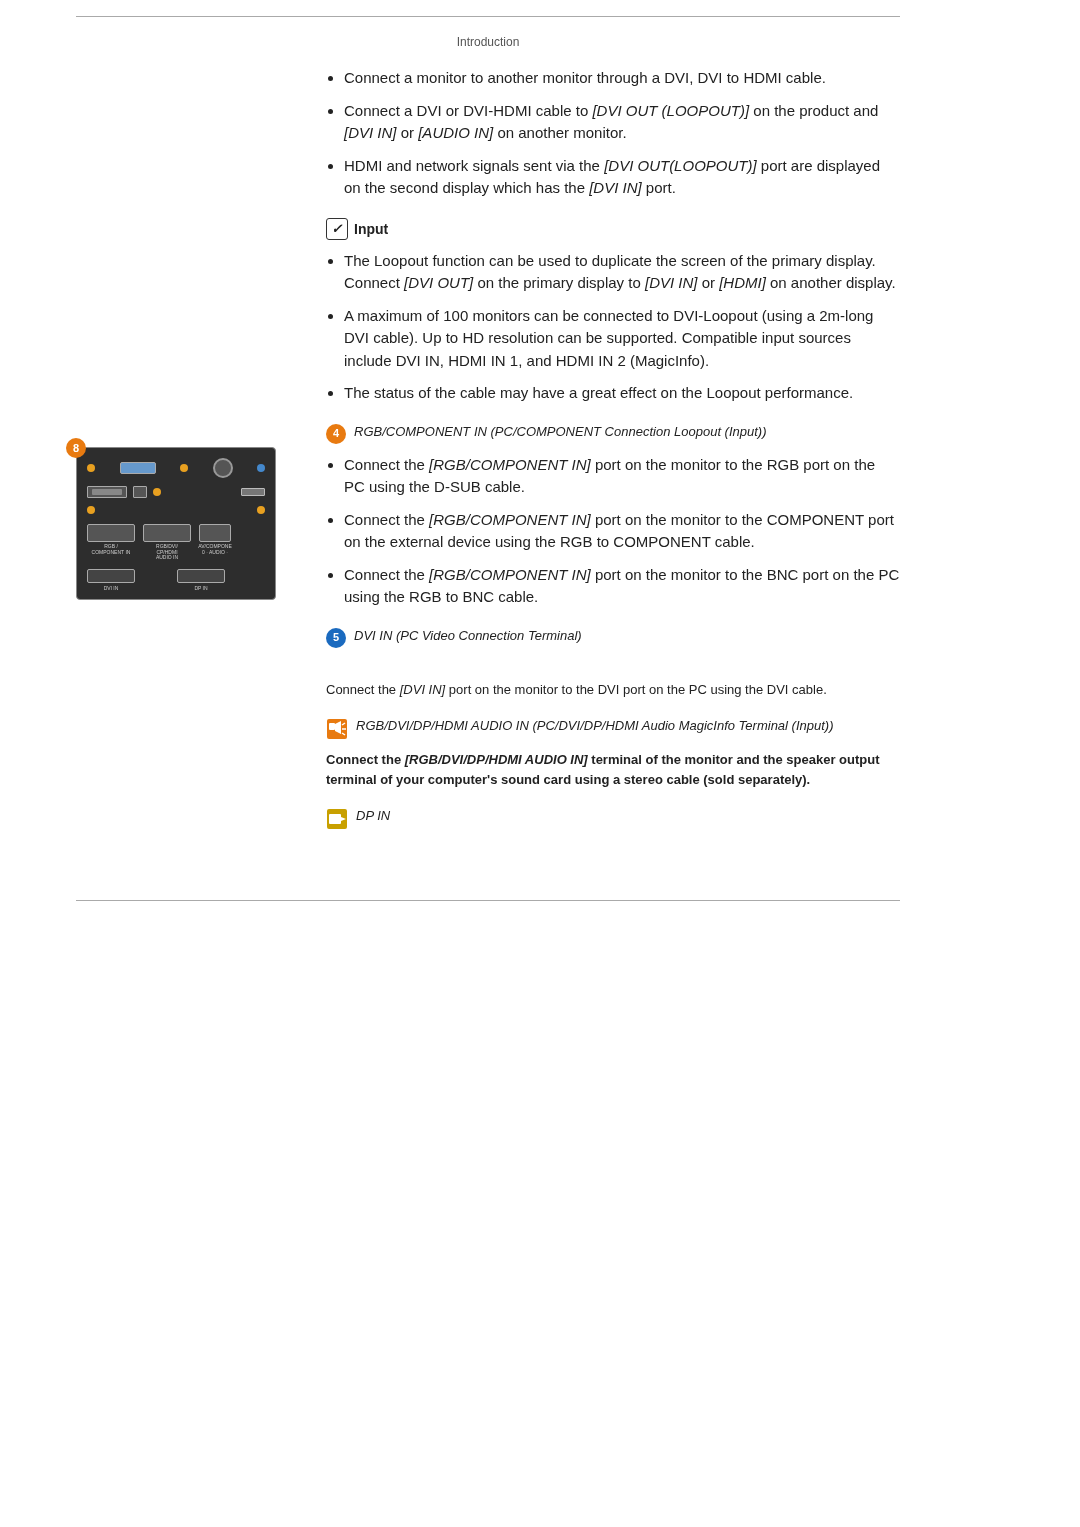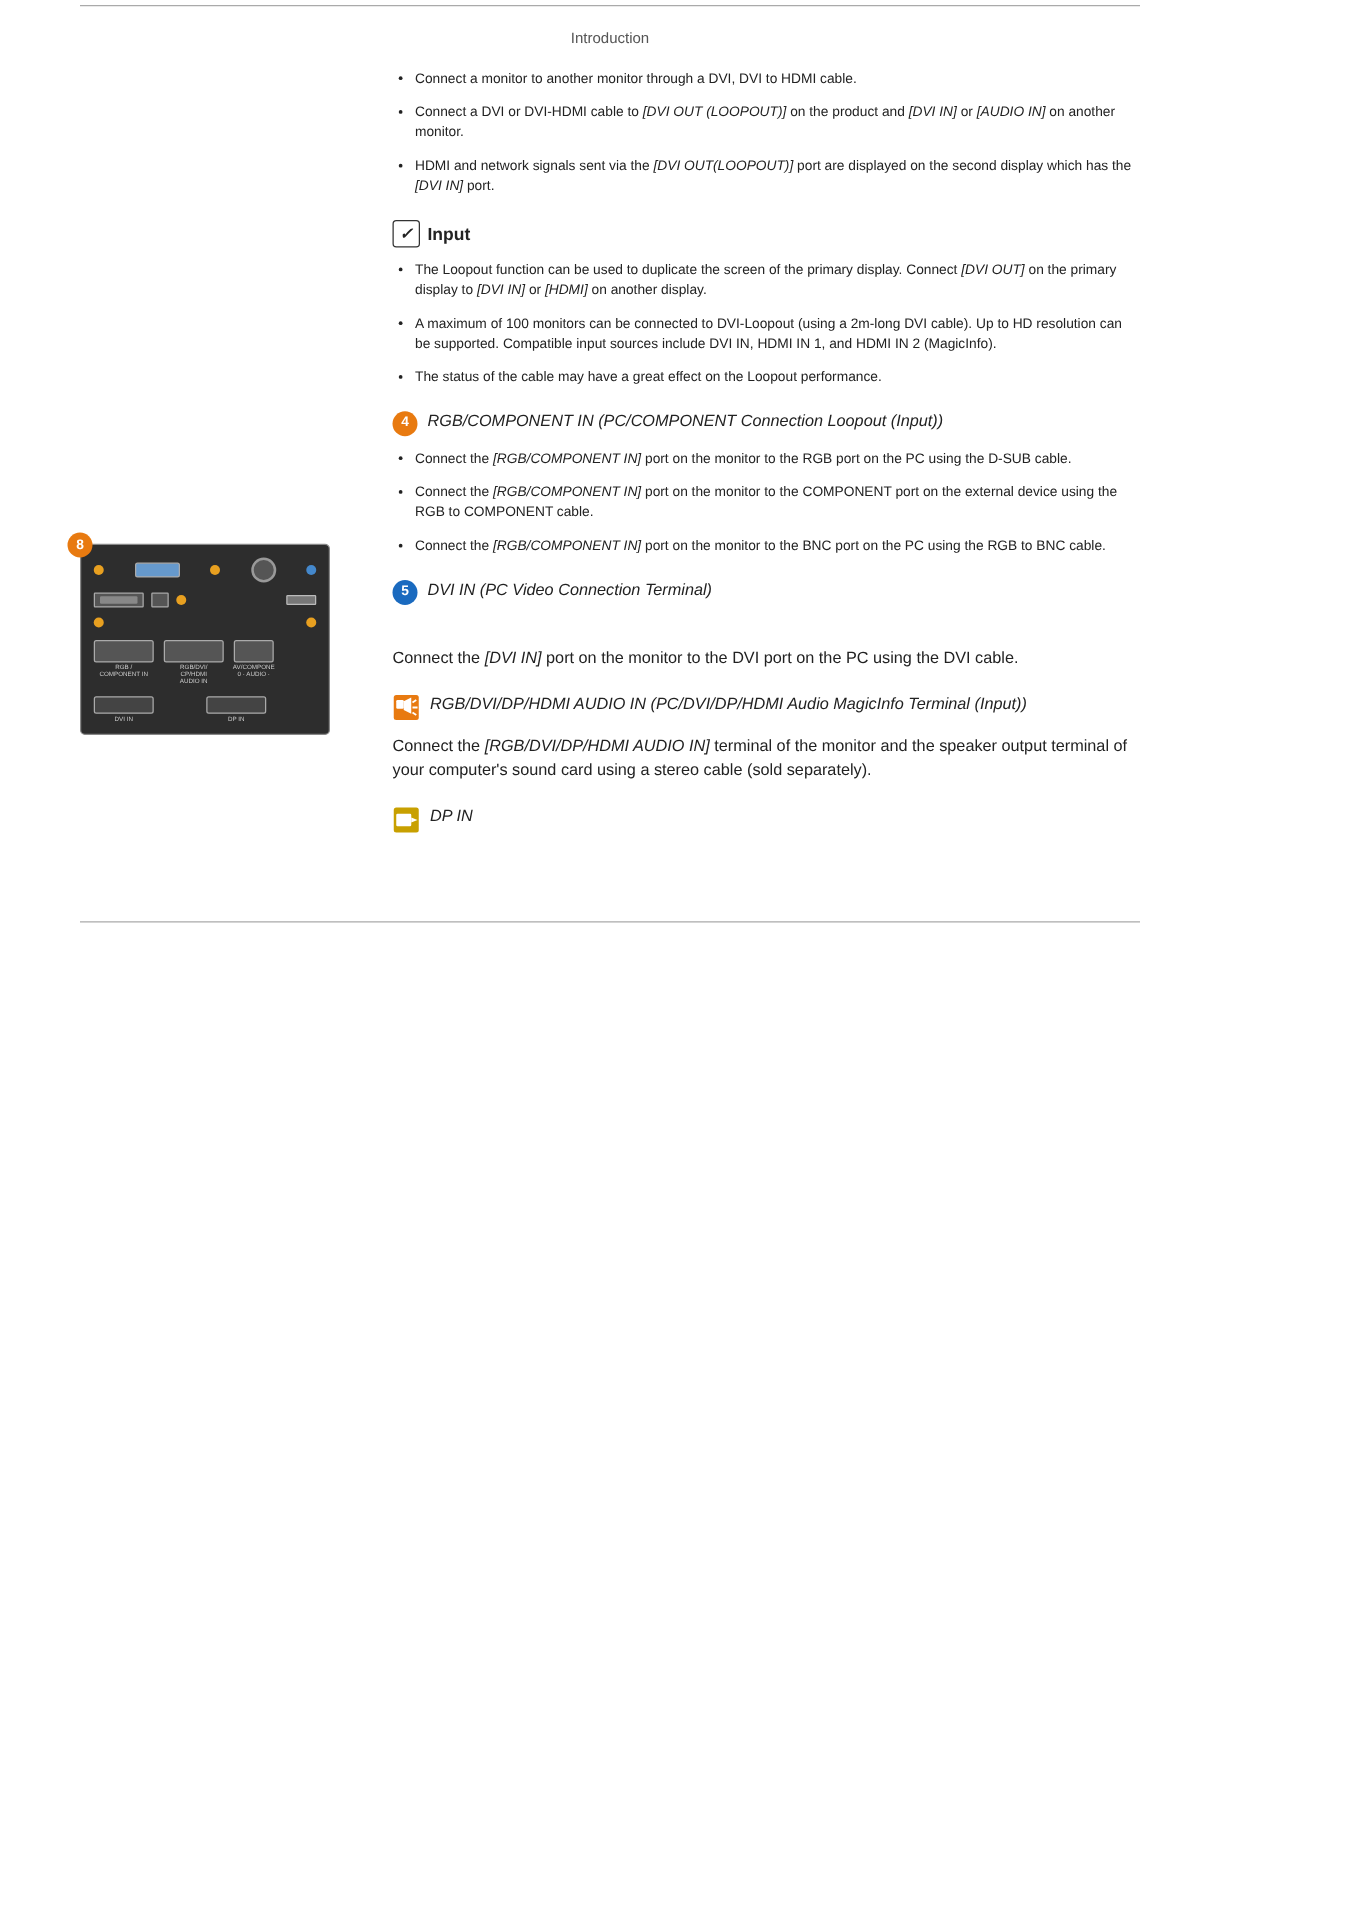--- a/index.html
+++ b/index.html
@@ -7,21 +7,21 @@
       background: #fff;
       font-family: Arial, sans-serif;
       font-size: 13px;
       color: #222;
       width: 1080px;
       min-height: 1527px;
     }
     .page {
       width: 976px;
       min-height: 1527px;
-      padding: 4px;
+      padding: 16px;
       position: relative;
     }
     .top-rule {
       border-top: 1px solid #aaa;
       margin: 0 60px;
       padding-top: 8px;
     }
     .header {
       text-align: center;
       font-size: 12px;
@@ -46,21 +46,21 @@
       padding-left: 20px;
     }
     ul.bullet-list {
       list-style: disc;
       padding-left: 18px;
       margin-bottom: 16px;
     }
     ul.bullet-list li {
       margin-bottom: 10px;
       line-height: 1.5;
-      font-size: 11px;
+      font-size: 15px;
     }
     .note-box {
       margin: 18px 0 18px 0;
     }
     .note-title {
       display: flex;
       align-items: center;
       gap: 6px;
       font-weight: bold;
       font-size: 14px;
@@ -264,21 +264,21 @@
           <rect x="1" y="1" width="20" height="20" rx="2" fill="#e87a10"></rect>
           <rect x="3" y="5" width="6" height="7" rx="1" fill="white"></rect>
           <polygon points="9,6 15,3 15,16 9,13" fill="white"></polygon>
           <line x1="16" y1="7" x2="19" y2="5" stroke="white" stroke-width="1.5"></line>
           <line x1="16" y1="11" x2="20" y2="11" stroke="white" stroke-width="1.5"></line>
           <line x1="16" y1="15" x2="19" y2="17" stroke="white" stroke-width="1.5"></line>
         </svg>
         <span class="italic">RGB/DVI/DP/HDMI AUDIO IN (PC/DVI/DP/HDMI Audio MagicInfo Terminal (Input))</span>
       </div>
 
-      <p style="margin-bottom:16px; line-height:1.5;">
+      <p style="margin-bottom:16px; line-height:1.5;font-weight:bold;">
         Connect the <span class="italic">[RGB/DVI/DP/HDMI AUDIO IN]</span> terminal of the monitor and the speaker output terminal of your computer's sound card using a stereo cable (sold separately).
       </p>
 
       <div class="section-heading">
 
         <svg width="22" height="22" viewBox="0 0 22 22" style="flex-shrink:0; margin-top:1px;">
           <rect x="1" y="1" width="20" height="20" rx="2" fill="#c8a000"></rect>
           <rect x="3" y="6" width="12" height="10" rx="1" fill="white"></rect>
           <polygon points="15,9 20,11 15,13" fill="white"></polygon>
         </svg>

